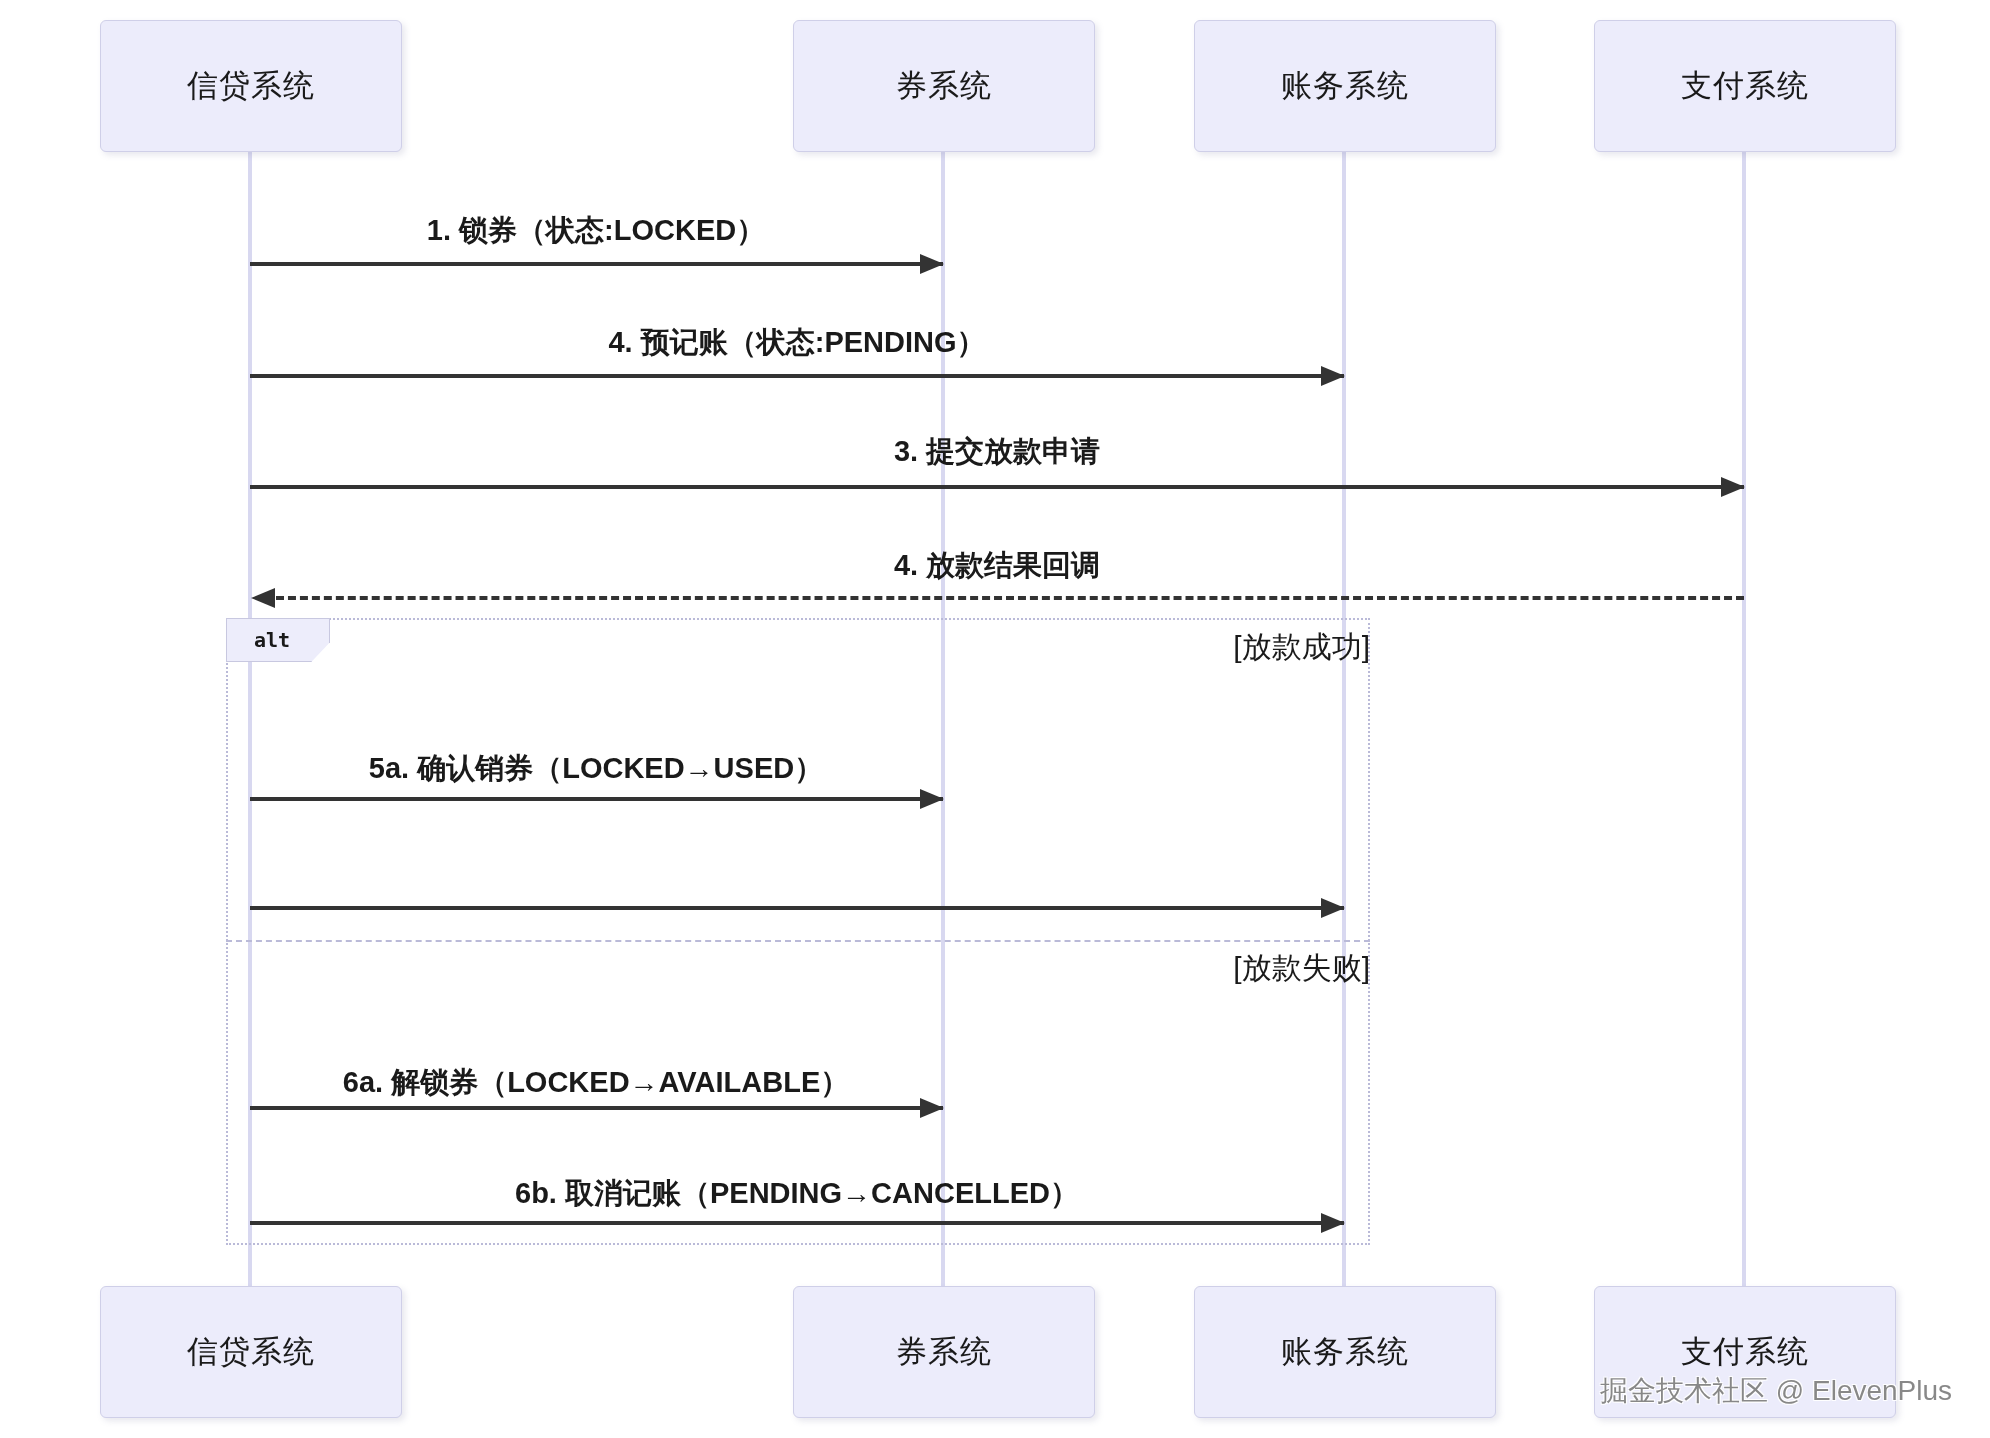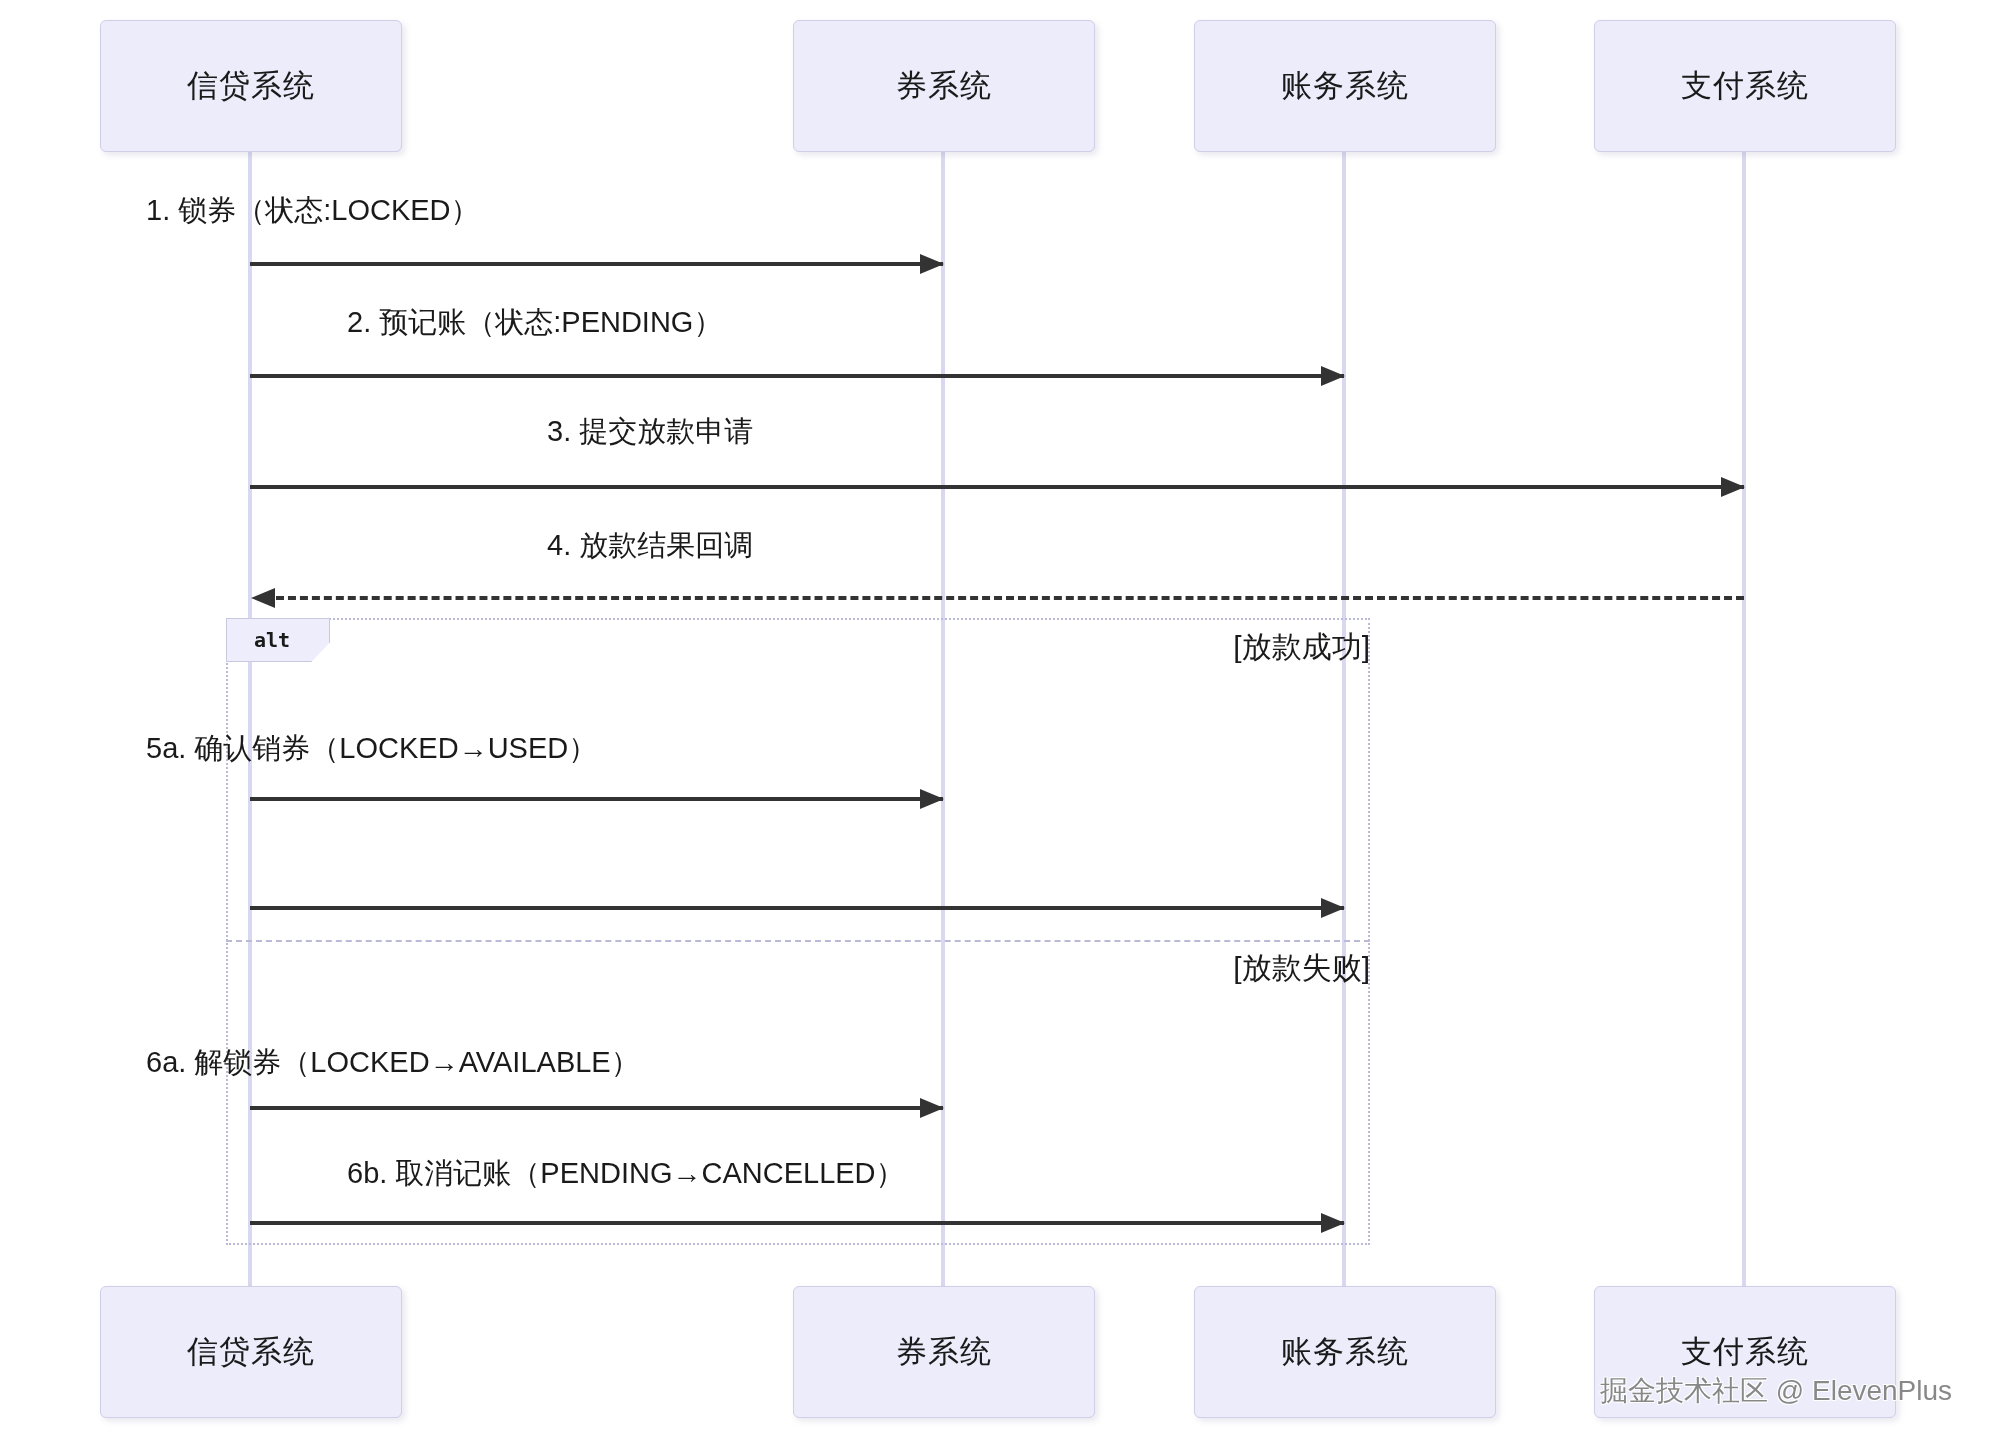--- a/index.html
+++ b/index.html
@@ -27,24 +27,25 @@
   
   .lifeline{
     position:absolute;
     width:4px;top:150px;height:1136px;
     background:#D8D8F0;
   }
   
   .msg-label{
     position:absolute;
     width:900px;height:42px;
-    text-align:left;
-    font-size:29px;font-weight:400;
+    text-align:center;
+    font-size:29px;font-weight:700;
     line-height:42px;
     white-space:nowrap;
+    margin-top:20px;
   }
   
   .msg-line{
     position:absolute;height:0;
     border-top:4px solid #333333;
   }
   .msg-line.dashed{border-top-style:dashed;}
   .arrowhead-right{
     position:absolute;right:-1px;top:-12px;
     width:0;height:0;
@@ -122,21 +123,21 @@
     </div>
   <div class="participant" style="left:1594px;top:20px">
       <span>支付系统</span>
     </div>
 
   <div class="msg-label" style="left:146px;top:189px">1. 锁券（状态:LOCKED）</div>
   <div class="msg-line" style="left:250px;top:262px;width:693px">
     <span class="arrowhead-right"></span>
   </div>
 
-  <div class="msg-label" style="left:347px;top:301px">2. 预记账（状态:PENDING）</div>
+  <div class="msg-label" style="left:347px;top:301px">4. 预记账（状态:PENDING）</div>
   <div class="msg-line" style="left:250px;top:374px;width:1094px">
     <span class="arrowhead-right"></span>
   </div>
 
   <div class="msg-label" style="left:547px;top:410px">3. 提交放款申请</div>
   <div class="msg-line" style="left:250px;top:485px;width:1494px">
     <span class="arrowhead-right"></span>
   </div>
 
   <div class="msg-label" style="left:547px;top:524px">4. 放款结果回调</div>

